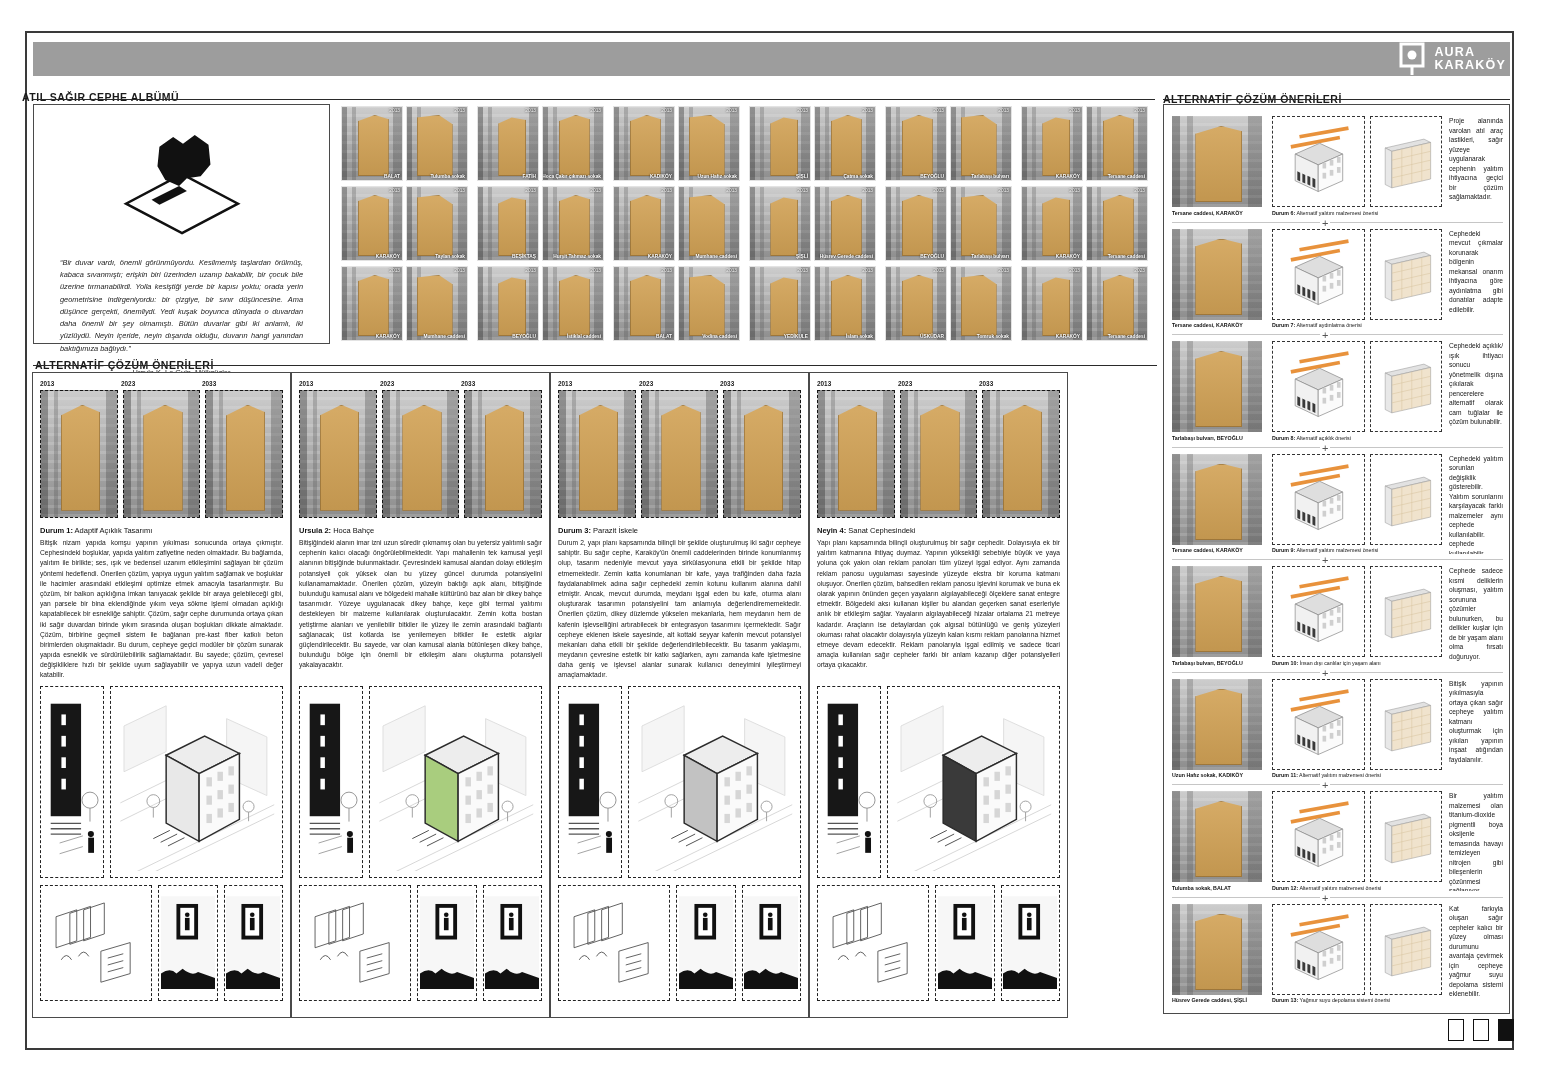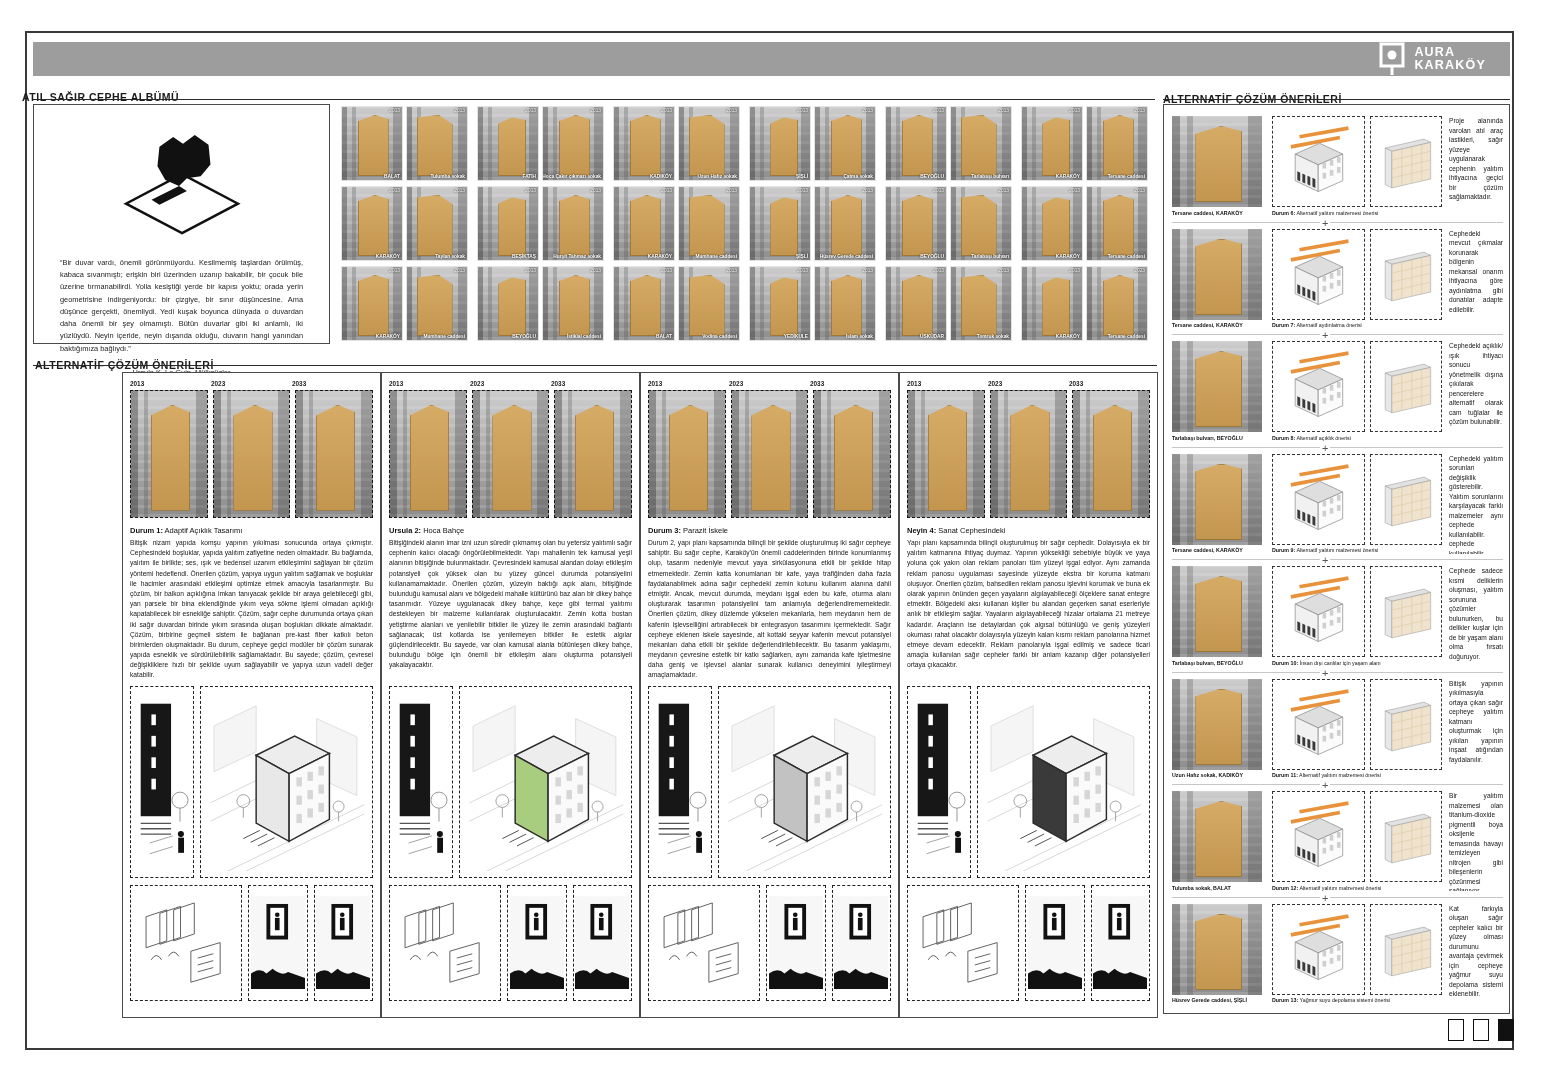--- a/index.html
+++ b/index.html
@@ -2,31 +2,31 @@
 <html><head>
 <meta charset="utf-8">
 <style>
   html,body{margin:0;padding:0;background:#fff;}
   body{width:1542px;height:1079px;position:relative;font-family:"Liberation Sans",sans-serif;color:#111;overflow:hidden;}
 
   
   .poster-border{position:absolute;left:25px;top:31px;width:1489px;height:1019px;border:2px solid #3a3a3a;box-sizing:border-box;}
 
   
-  .topbar{position:absolute;left:33px;top:42px;width:1477px;height:34px;background:#9d9d9d;display:flex;align-items:center;justify-content:flex-end;padding-right:24px;box-sizing:border-box;gap:9px;}
+  .topbar{position:absolute;left:33px;top:42px;width:1477px;height:34px;background:#9d9d9d;display:flex;align-items:center;justify-content:flex-end;padding-right:4px;box-sizing:border-box;gap:9px;}
   .logo-text{color:#fff;font-weight:bold;font-size:12.5px;line-height:1.02;letter-spacing:1.2px;}
 
   
   .sec-title{position:absolute;font-size:10.5px;font-weight:bold;letter-spacing:.5px;color:#1a1a1a;white-space:nowrap;}
   .sec-rule{position:absolute;border-top:1.5px solid #2a2a2a;height:0;}
 
   
   .quote-box{position:absolute;left:33px;top:104px;width:297px;height:240px;border:1px solid #4a4a4a;box-sizing:border-box;text-align:center;background:#fff;}
   .quote-box svg{margin-top:26px;}
-  .quote{margin:14px 26px 0;font-size:7.4px;line-height:1.65;text-align:justify;color:#222;}
+  .quote{margin:14px 26px 0;font-size:7.4px;line-height:1.65;text-align:justify;color:#222;font-style:italic;}
   .quote-attr{margin-top:13px;font-size:7.4px;color:#222;}
 
   
   .grid{position:absolute;left:341px;top:106px;width:814px;}
   .grid-row{display:flex;margin-bottom:5px;}
   .gph{width:62px;height:75px;margin:0 3px 0 0;position:relative;overflow:hidden;border:1px solid #e3e3e3;box-sizing:border-box;padding:0;}
   .grid-row .gph:nth-of-type(even){margin-right:9px;}
   .grid-row .gph:last-of-type{margin-right:0;}
   .gph .year{position:absolute;right:2px;top:1px;font-size:4.8px;color:#f3f3f3;z-index:3;text-shadow:0 0 2px rgba(0,0,0,.9);}
   .gph .cap{position:absolute;right:2px;bottom:1px;font-size:4.8px;font-weight:bold;color:#fff;z-index:3;text-shadow:0 0 2px rgba(0,0,0,.95);white-space:nowrap;}
@@ -37,21 +37,21 @@
       linear-gradient(90deg,rgba(45,45,45,.38) 0 9%,transparent 9% 17%,rgba(80,80,80,.28) 17% 23%,transparent 23% 85%,rgba(60,60,60,.3) 85% 100%),
       repeating-linear-gradient(0deg,rgba(255,255,255,.14) 0 3px,transparent 3px 9px);}
   .ph::after{content:"";position:absolute;left:26%;top:11%;width:52%;height:84%;z-index:2;
       background:linear-gradient(180deg,#d6ab66,#c2964f);
       clip-path:polygon(0 10%,55% 0,100% 7%,100% 100%,0 100%);
       box-shadow:inset 0 0 0 1px rgba(90,60,20,.35);}
   .gph:nth-of-type(4n+2).ph::after{left:16%;width:60%;clip-path:polygon(0 4%,62% 0,100% 15%,100% 100%,0 100%);}
   .gph:nth-of-type(4n+3).ph::after{left:34%;width:46%;clip-path:polygon(0 14%,48% 4%,100% 8%,100% 100%,0 100%);}
 
   
-  .panels{position:absolute;left:32px;top:372px;width:1126px;height:646px;display:flex;justify-content:flex-end;}
+  .panels{position:absolute;left:32px;top:372px;width:1126px;height:646px;display:flex;justify-content:flex-start;}
   .panel{width:259px;height:646px;border:1px solid #4a4a4a;box-sizing:border-box;padding:7px;background:#fff;--accent:#e8e8e8;}
   .panel:nth-of-type(2){--accent:#a9cd7e;}
   .panel:nth-of-type(3){--accent:#c2c2c2;}
   .panel:nth-of-type(4){--accent:#3a3a3a;}
   .p-years{display:flex;margin:0 0 3px 0;}
   .p-years span{width:81px;font-size:6.4px;font-weight:bold;color:#1a1a1a;}
   .p-photos{display:flex;gap:5px;}
   .p-photos figure{margin:0;width:78px;height:128px;border:1.5px dashed #161616;box-sizing:border-box;}
   .p-title{margin:8px 0 3px;font-size:7.5px;font-weight:normal;}
   .p-title b{font-weight:bold;}

